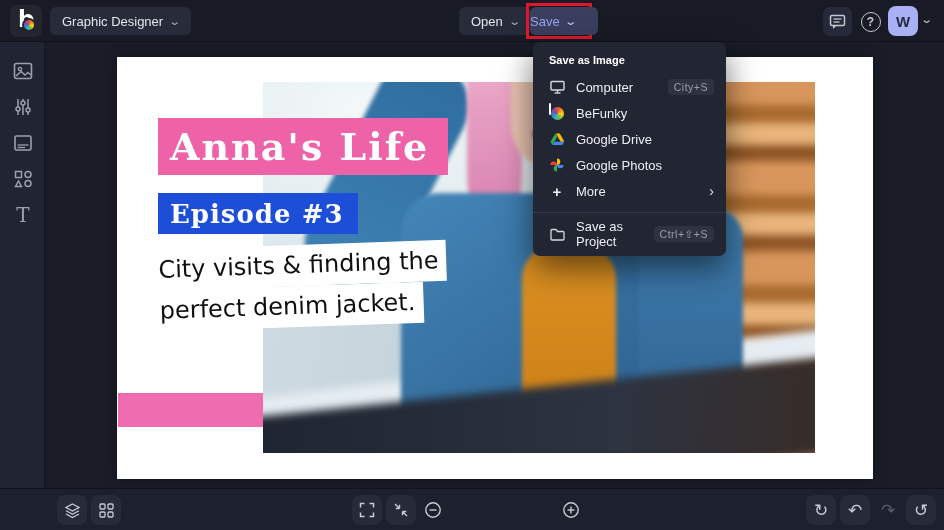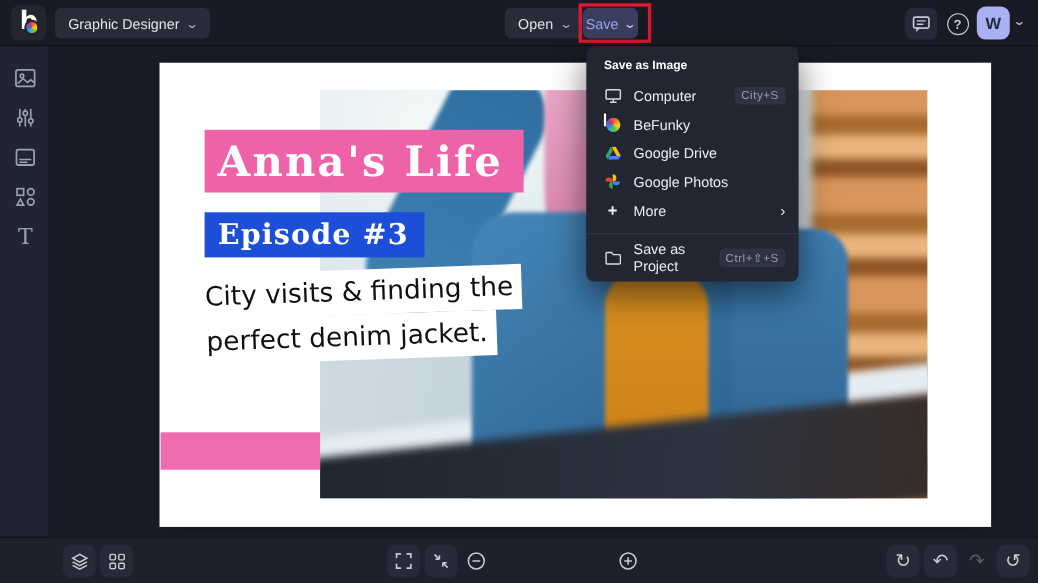--- a/index.html
+++ b/index.html
@@ -11,39 +11,39 @@
   .topbar { left:0; top:0; width:944px; height:42px; background:#181b25; border-bottom:1px solid #101218; z-index:30; }
   .logo-btn { left:10px; top:5px; width:32px; height:32px; background:#23262f; border-radius:7px; }
   .logo-b { position:absolute; left:8px; top:1px; color:#fff; font-size:23px; font-weight:bold; font-family:"DejaVu Sans",sans-serif; }
   .logo-wheel { position:absolute; left:12px; top:13px; width:14px; height:14px; border-radius:50%;
     background:conic-gradient(#e84c3d,#f39c11,#f7d21c,#70c041,#35b6b9,#3a7bd5,#8e44ad,#e84c3d);
     border:2px solid #23262f; }
   .tb-btn { height:28px; top:7px; background:#282b39; border-radius:6px; color:#e3e5ea; font-size:13px;
     display:flex; align-items:center; gap:7px; padding:0 12px; }
   .chev { font-size:11px; color:#aab0bc; transform:scaleX(1.4); }
   .save-annotation { left:526px; top:3px; width:66px; height:36px; border:3px solid #e1182d; z-index:60; }
-  .save-btn { left:530px; top:7px; height:28px; width:50px; background:#3b3f5e; border-radius:6px;
-    color:#99a2f1; font-size:13px; display:flex; align-items:center; justify-content:center; gap:6px; z-index:61; }
+  .save-btn { left:530px; top:7px; height:28px; width:68px; background:#3b3f5e; border-radius:6px;
+    color:#99a2f1; font-size:13px; display:flex; align-items:center; justify-content:flex-start; gap:6px; z-index:61; }
   .save-btn .chev { color:#cfd3e8; }
   .icon-btn { width:29px; height:29px; top:7px; border-radius:7px; display:flex; align-items:center; justify-content:center; }
   .icon-btn.bg { background:#262939; }
   .help-circle { width:20px; height:20px; border-radius:50%; border:1.6px solid #c3c7d0; color:#c3c7d0;
     font-size:12px; font-weight:bold; display:flex; align-items:center; justify-content:center; }
   .avatar { left:888px; top:6px; width:30px; height:30px; background:#a9b0f4; border-radius:8px;
     color:#262a45; font-weight:bold; font-size:15px; display:flex; align-items:center; justify-content:center; }
   .avatar-chev { left:922px; top:13px; color:#c6c9d2; font-size:11px; transform:scaleX(1.4); }
 
   
   .sidebar { left:0; top:42px; width:45px; height:446px; background:#212432; border-right:1px solid #14161f; z-index:20; }
   .side-item { left:12px; width:22px; height:22px; display:flex; align-items:center; justify-content:center; color:#9aa0ad; }
   .side-item svg { stroke:#9aa0ad; }
   .t-glyph { font-family:"DejaVu Serif",serif; font-size:20px; color:#9aa0ad; }
 
   
-  .canvas { left:117px; top:57px; width:756px; height:422px; background:#ffffff; z-index:5; box-shadow:0 0 14px rgba(0,0,0,.35);margin-left:28px; }
+  .canvas { left:117px; top:57px; width:756px; height:422px; background:#ffffff; z-index:5; box-shadow:0 0 14px rgba(0,0,0,.35); }
   .photo { position:absolute; left:146px; top:25px; width:552px; height:371px; overflow:hidden; background:linear-gradient(160deg,#eef3f4 0%,#dde7ec 40%,#bccbd6 65%,#93a9ba 100%); }
   .ph { position:absolute; filter:blur(4px); }
   .ph-sky { left:-5%; top:-5%; width:80%; height:60%; background:radial-gradient(ellipse at 30% 20%, #f4f8f8 0%, #dce8ec 60%, rgba(220,232,236,0)100%); }
   .ph-building { right:-3%; top:-3%; width:22%; height:106%;
     background:repeating-linear-gradient(180deg,#d8965c 0 34px,#a96a2e 34px 52px,#e9b57c 52px 74px,#8e5424 74px 90px); }
   .ph-pave { left:-3%; top:58%; width:85%; height:26%; background:linear-gradient(100deg,#cfdbe2,#b4c6d2); transform:skewY(-4deg); }
   .ph-curb { left:-5%; top:76%; width:110%; height:9%; background:#e6edf2; transform:rotate(-7deg); }
   .ph-dark { left:-5%; bottom:-8%; width:115%; height:26%; background:linear-gradient(100deg,#1d2530,#2d3340 60%,#3a2b22); transform:rotate(-6deg); }
   .ph-ped { left:42%; top:60%; width:5%; height:19%; background:#3c4754; border-radius:40%; }
   .ph2 { position:absolute; filter:blur(2px); }

